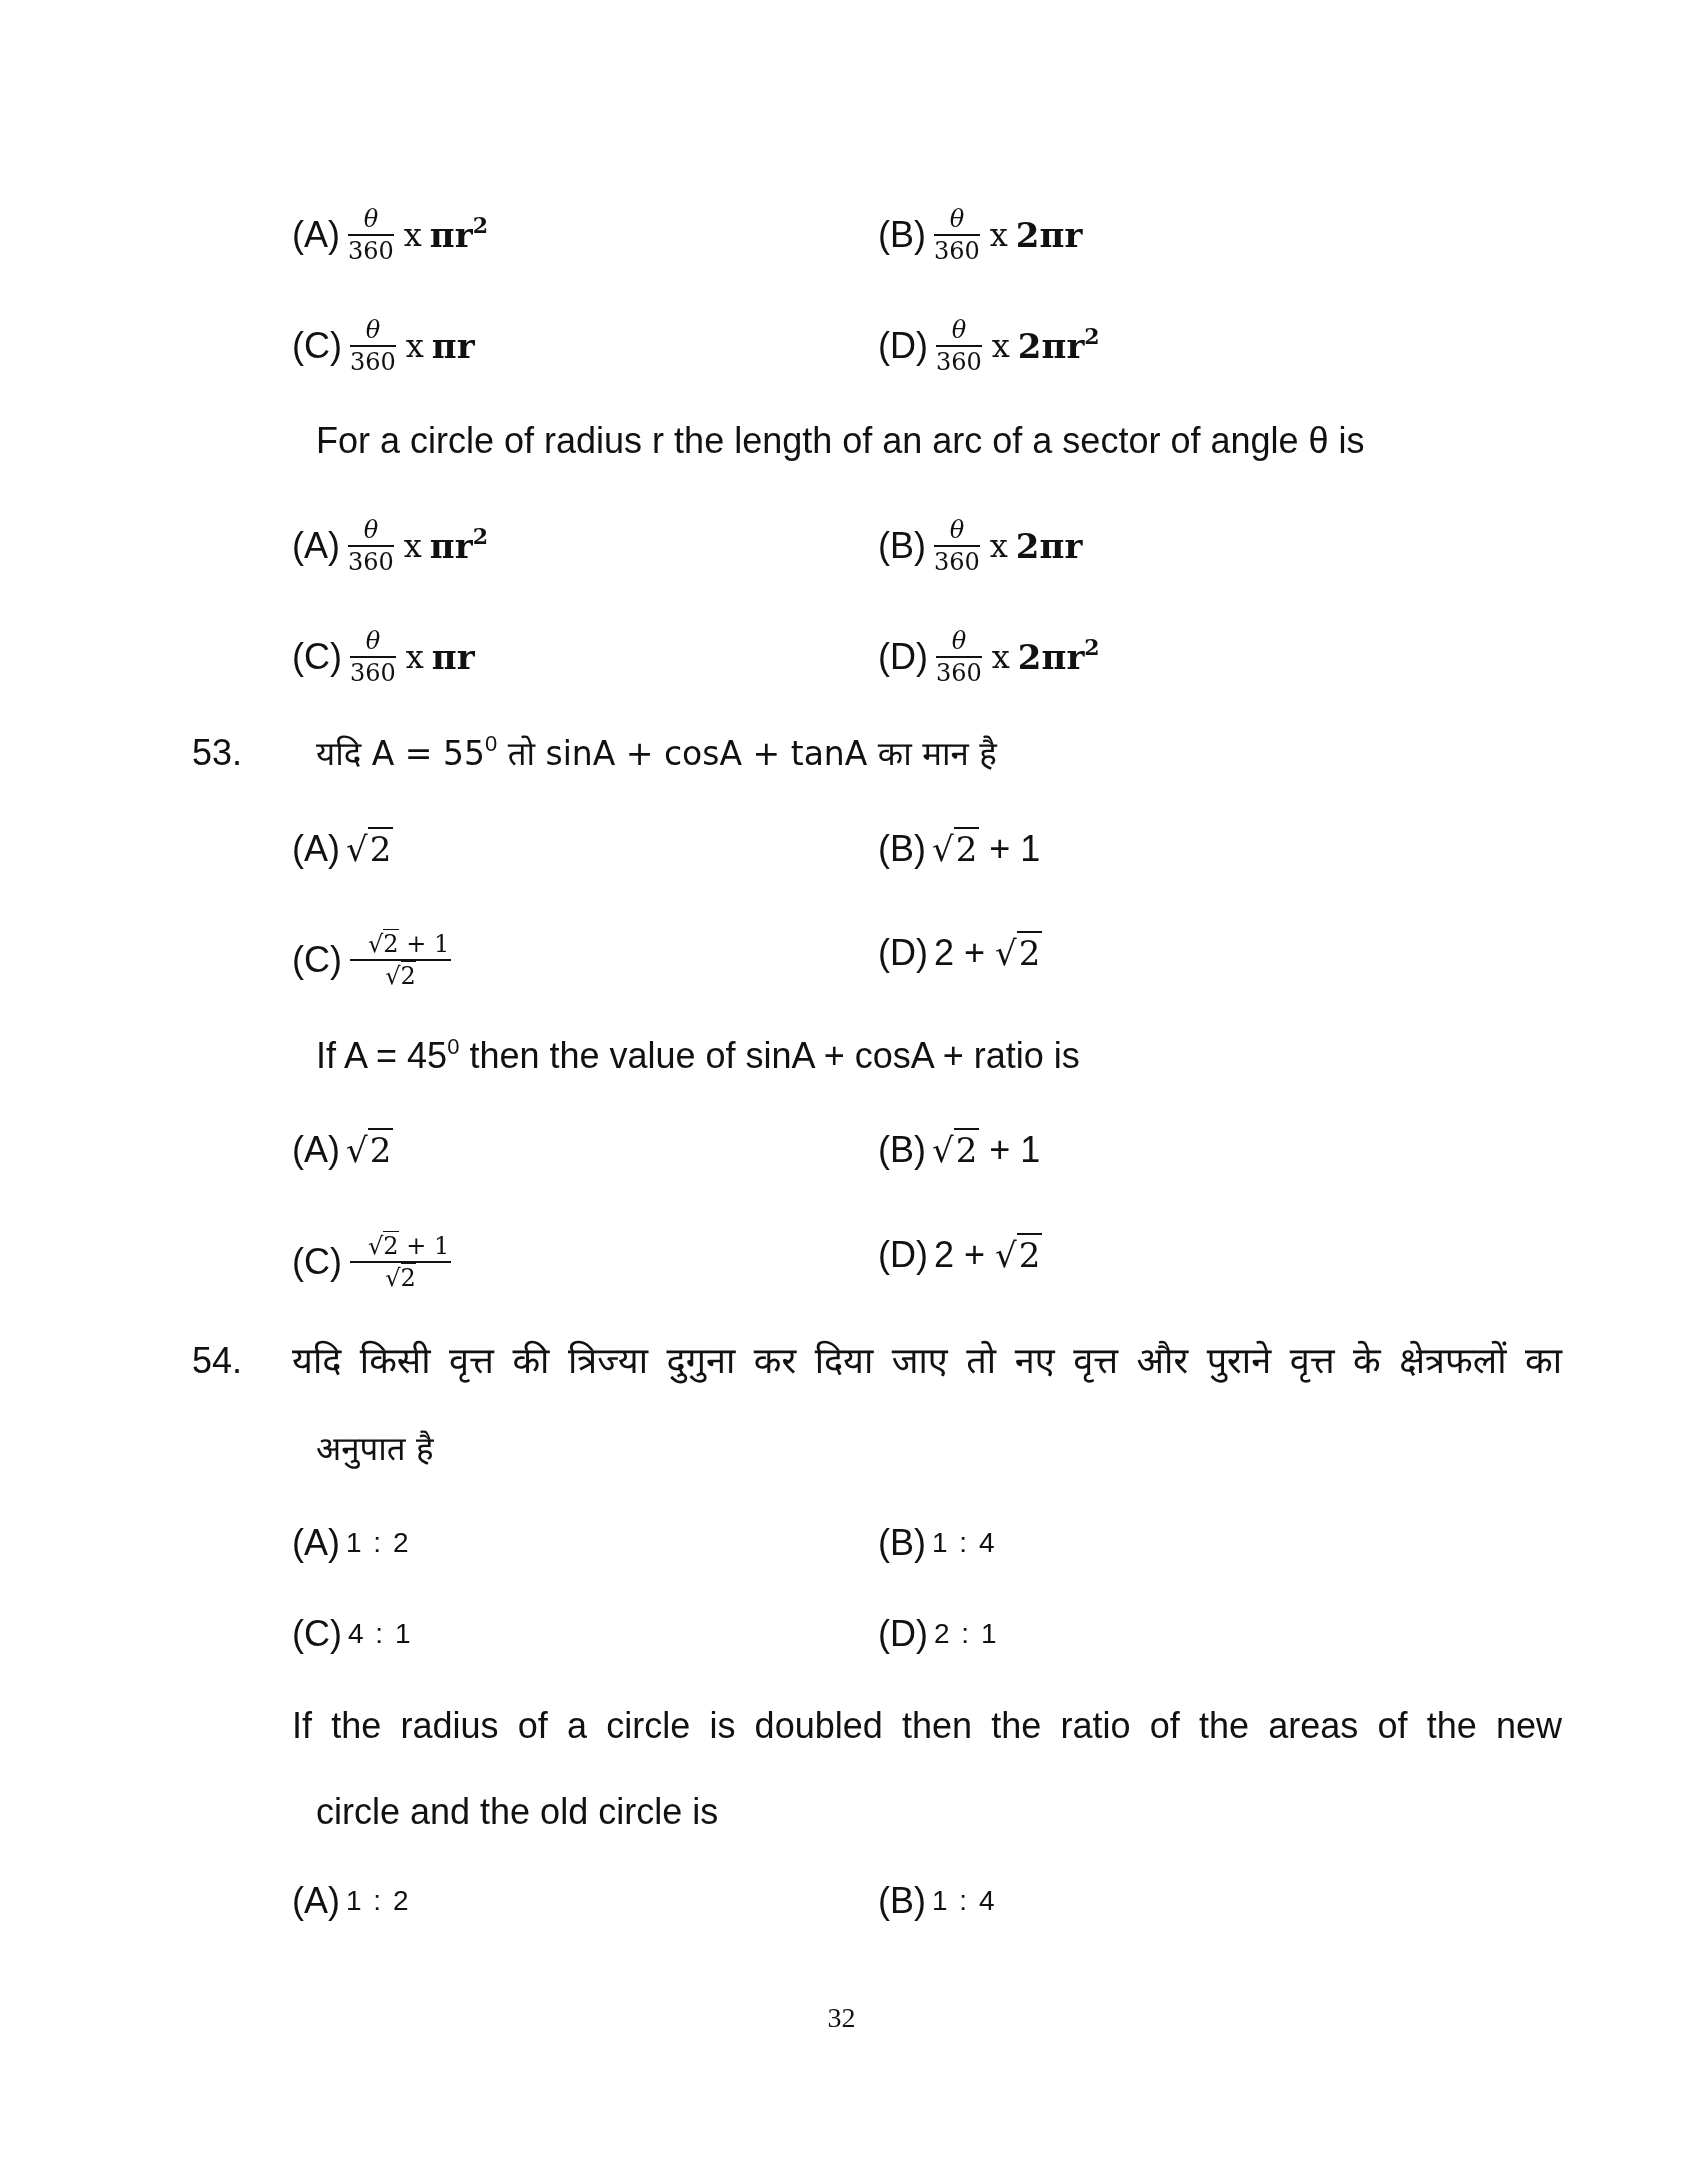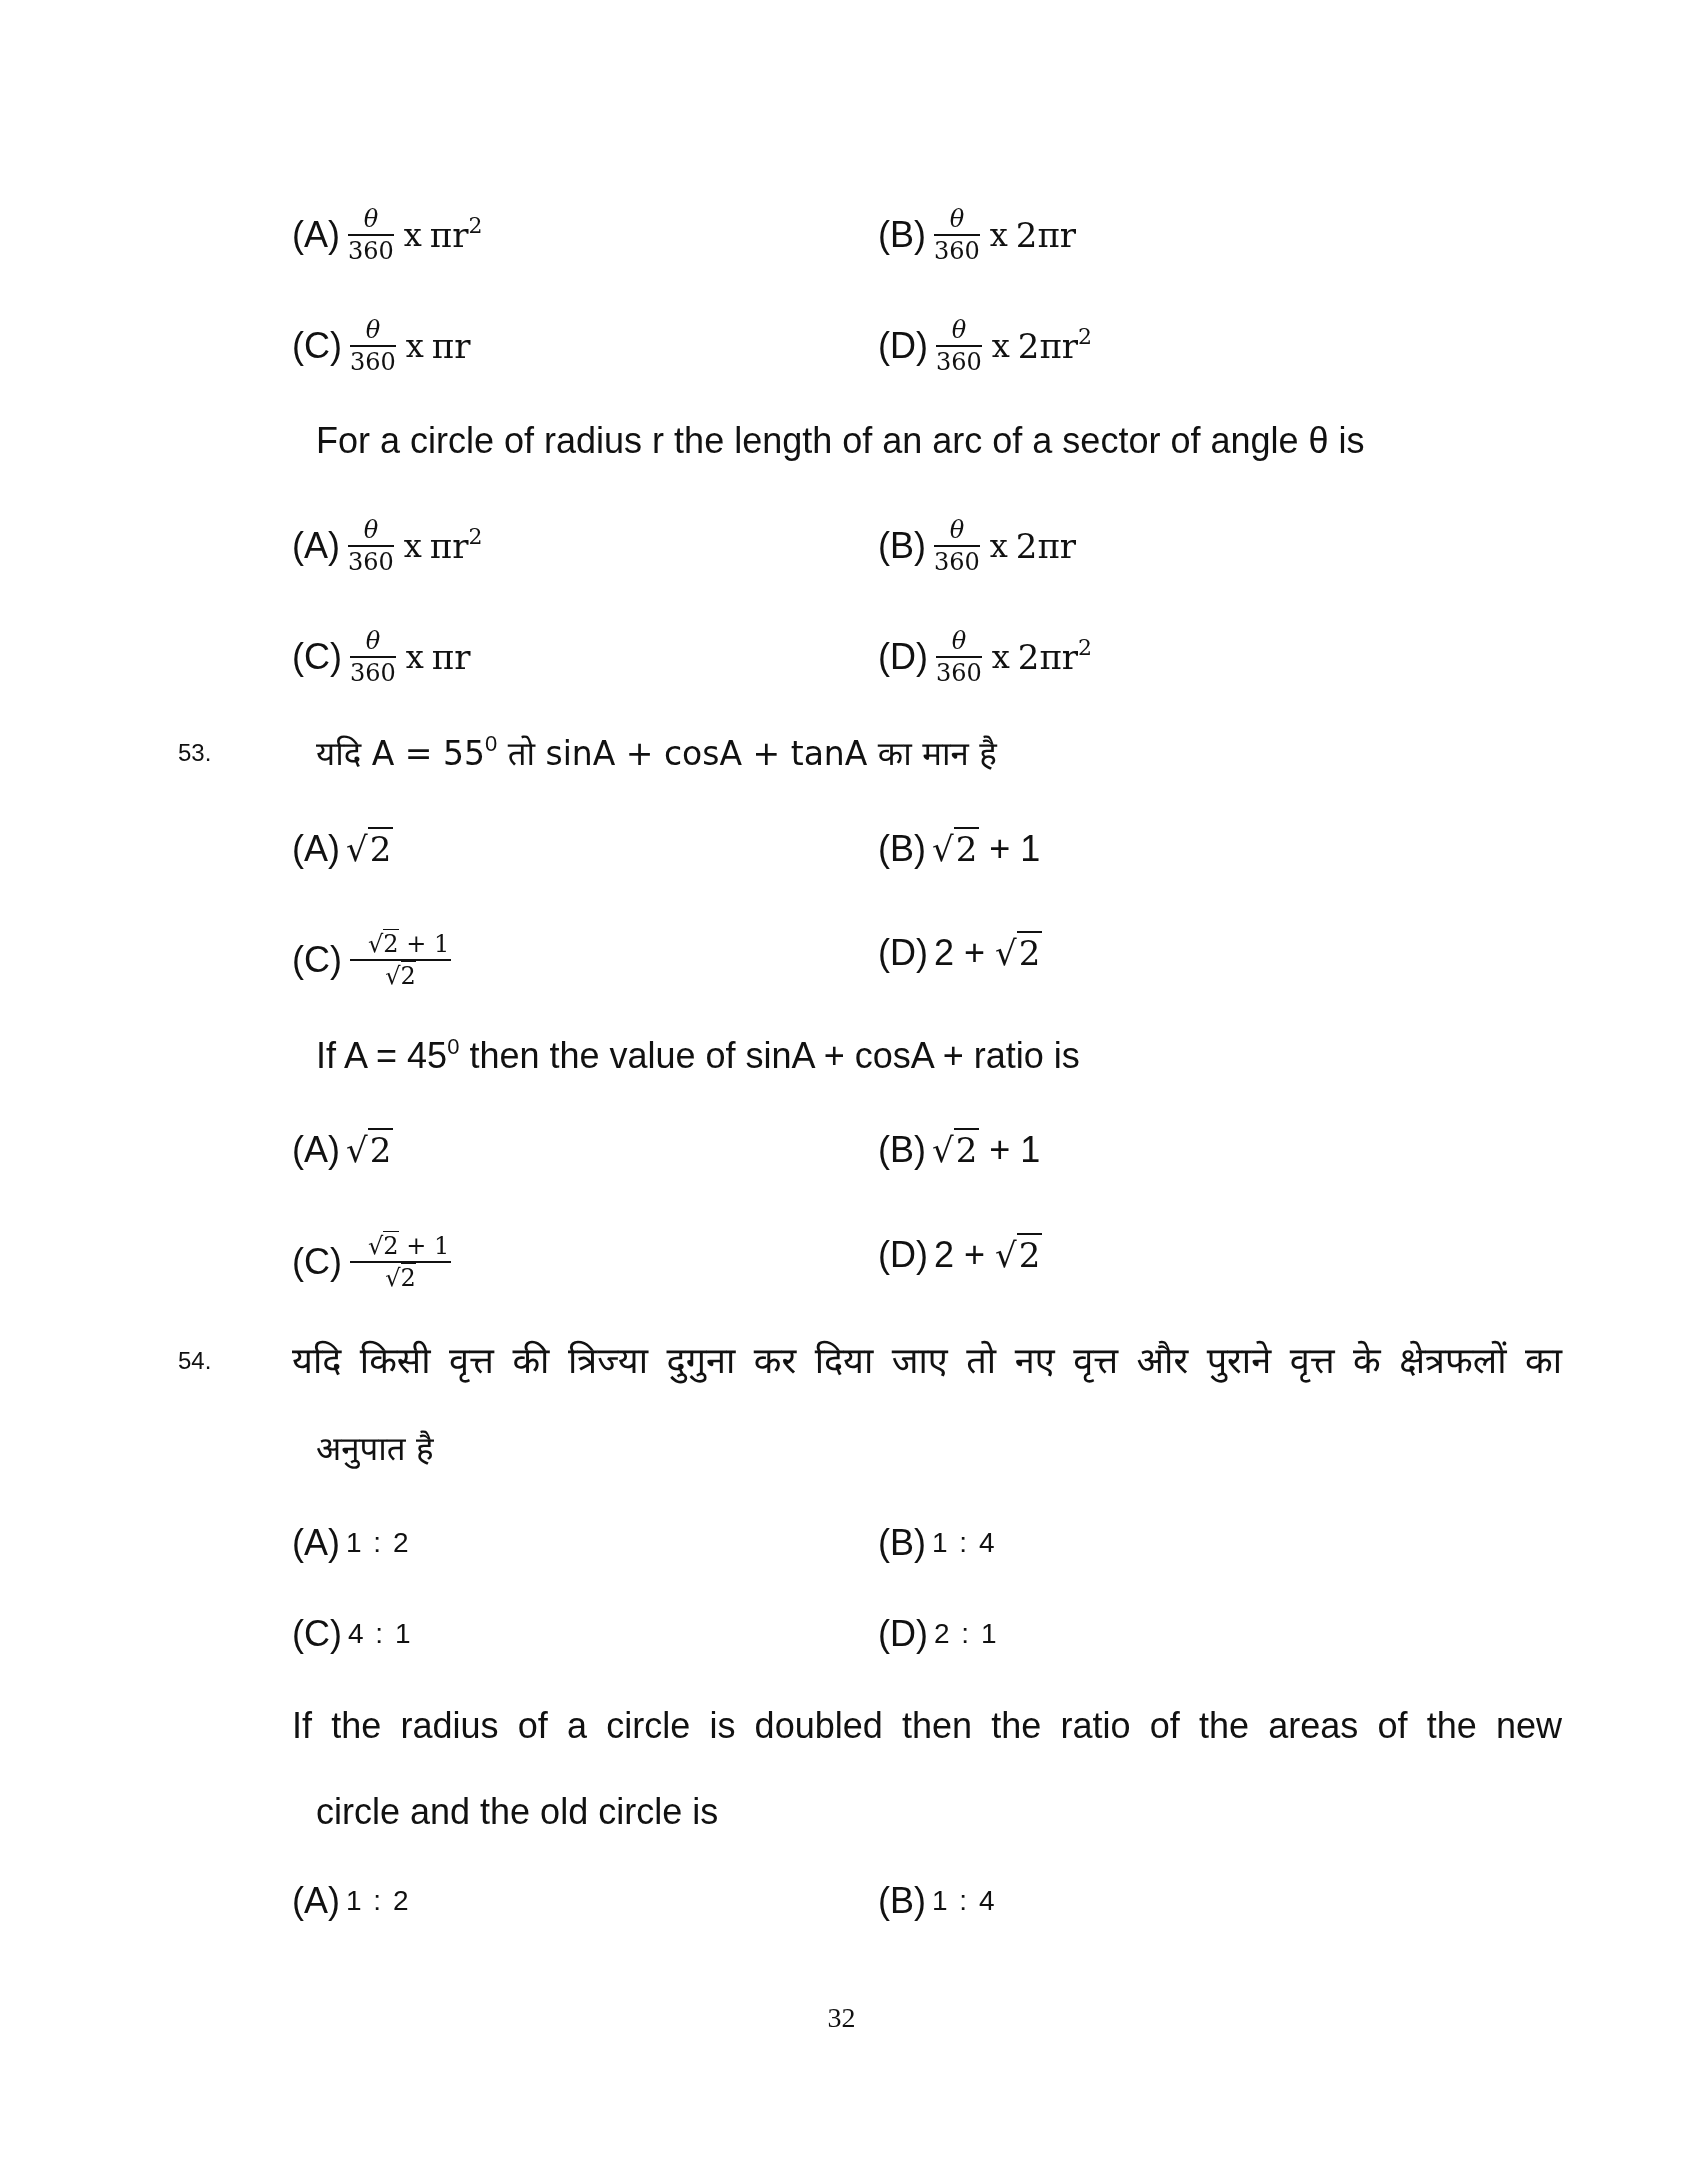--- a/index.html
+++ b/index.html
@@ -1,30 +1,30 @@
 <!DOCTYPE html>
 <html><head>
 <meta charset="utf-8">
 <style>
   html, body { margin: 0; padding: 0; background: #ffffff; }
   body { width: 1683px; height: 2178px; position: relative; overflow: hidden;
          font-family: "Liberation Sans", sans-serif; color: #111111; }
   .line { position: absolute; font-size: 36px; line-height: 44px; white-space: nowrap; margin-left: 24px; }
-  .qnum { position: absolute; left: 178px; font-size: 24px; line-height: 44px; }
+  .qnum { position: absolute; left: 192px; font-size: 36px; line-height: 44px; }
   .opt { position: absolute; font-size: 36px; line-height: 44px; white-space: nowrap; display: flex; align-items: center; }
   .col-l { left: 292px; }
   .col-r { left: 878px; }
   .lbl { margin-right: 6px; }
   .frac { display: inline-flex; flex-direction: column; align-items: center; vertical-align: middle;
           font-family: "DejaVu Serif", serif; font-size: 24px; line-height: 26px; margin: 0 6px 0 2px; }
   .frac .num { padding: 0 2px; font-style: italic; }
   .frac .num.sq { font-style: normal; margin-left: 16px; }
   .frac .bar { width: 100%; border-top: 2px solid #111; margin: 2px 0; }
   .times { font-family: "DejaVu Serif", serif; font-size: 32px; margin: 0 8px 0 4px; }
-  .mathv { font-family: "DejaVu Serif", serif; font-size: 34px; }
+  .mathv { font-family: "DejaVu Serif", serif; font-size: 34px; font-weight: bold; }
   sup { font-size: 22px; vertical-align: 14px; line-height: 0; }
   .sqrt { font-family: "DejaVu Serif", serif; font-size: 34px; }
   .sqrt .rad { border-top: 2px solid #111; padding: 0 2px; }
   .ratio { font-size: 28px; letter-spacing: 2px; }
   .page-num { position: absolute; left: 0; width: 1683px; top: 2002px; text-align: center;
               font-family: "Liberation Serif", serif; font-size: 28px; }
   .deva { font-family: "DejaVu Sans", sans-serif; font-size: 33px; }
   .just { position: absolute; left: 292px; width: 1270px; font-size: 36px; line-height: 44px;
           text-align: justify; text-align-last: justify; white-space: nowrap; }
 </style>

